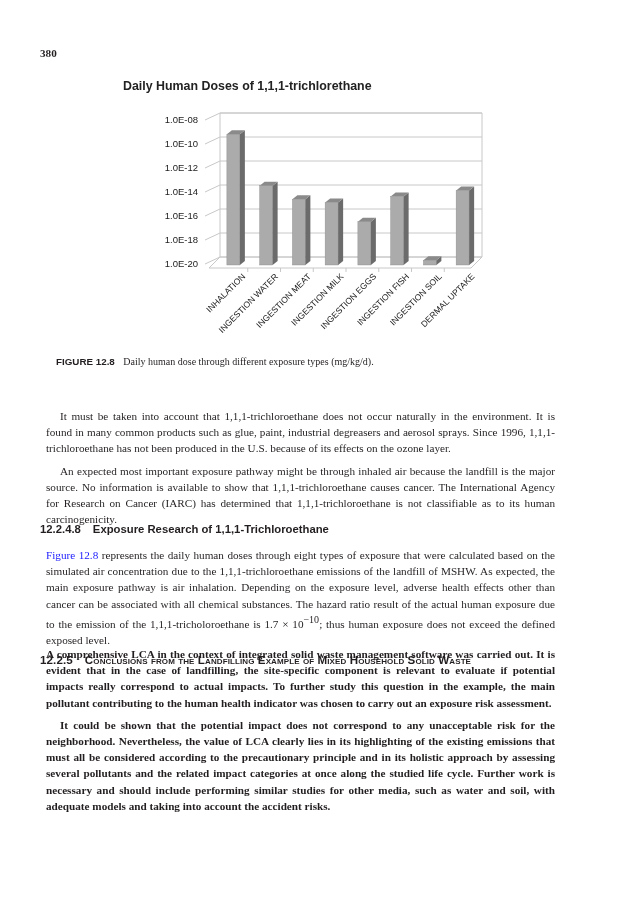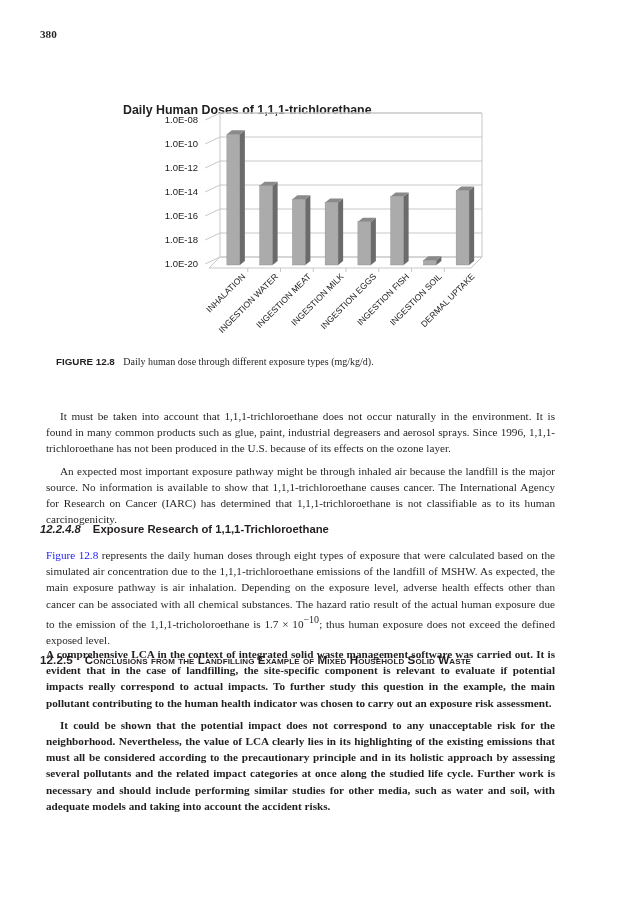--- a/index.html
+++ b/index.html
@@ -1,28 +1,28 @@
 <!DOCTYPE html>
 <html><head>
   <meta charset="utf-8">
   <style>
     html, body { margin: 0; padding: 0; background: #ffffff; }
     body { width: 629px; height: 900px; position: relative; overflow: hidden; color: #231f20; font-family: "Liberation Serif", serif; }
-    .running-head { position: absolute; top: 28px; left: 40px; width: 530px; height: 18px; font-size: 11.2px; }
+    .running-head { position: absolute; top: 47px; left: 40px; width: 530px; height: 18px; font-size: 11.2px; }
     .page-num { position: absolute; left: 0; top: 0; font-weight: bold; font-family: "Liberation Serif", serif; }
     .book-title { position: absolute; left: 107px; top: 0; font-family: "Liberation Sans", sans-serif; font-size: 10.6px; letter-spacing: -0.15px; color: #333; }
-    .chart-title { position: absolute; top: 79px; left: 123px; font-family: "Liberation Sans", sans-serif; font-weight: bold; font-size: 12.4px; color: #222; margin-top: 24px; }
+    .chart-title { position: absolute; top: 79px; left: 123px; font-family: "Liberation Sans", sans-serif; font-weight: bold; font-size: 12.4px; color: #222; }
     .chart { position: absolute; left: 120px; top: 100px; width: 400px; height: 260px; }
     .caption { position: absolute; top: 356px; left: 56px; font-size: 10px; }
     .caption .fig { font-weight: bold; font-family: "Liberation Sans", sans-serif; font-size: 9.8px; margin-right: 6px; }
     .text { position: absolute; left: 40px; width: 521px; font-size: 11.2px; line-height: 16.2px; text-align: justify; }
     .text p { margin: 6px; text-indent: 14px; }
     .text p.noindent { text-indent: 0; }
     .h4 { position: absolute; left: 40px; top: 523px; font-family: "Liberation Sans", sans-serif; font-weight: bold; font-size: 11.3px; }
-    .h4 .num { margin-right: 12px; font-style: italic; }
+    .h4 .num { margin-right: 12px; }
     .h3 { position: absolute; left: 40px; top: 653px; font-family: "Liberation Sans", sans-serif; font-weight: bold; font-size: 11.6px; font-variant: small-caps; letter-spacing: 0.1px; }
     .h3 .num { margin-right: 12px; font-variant: normal; }
     .link { color: #1a1aff; }
     sup { font-size: 10px; }
   </style>
 </head>
 <body>
 
 <div class="running-head">
   <span class="page-num">380</span>

